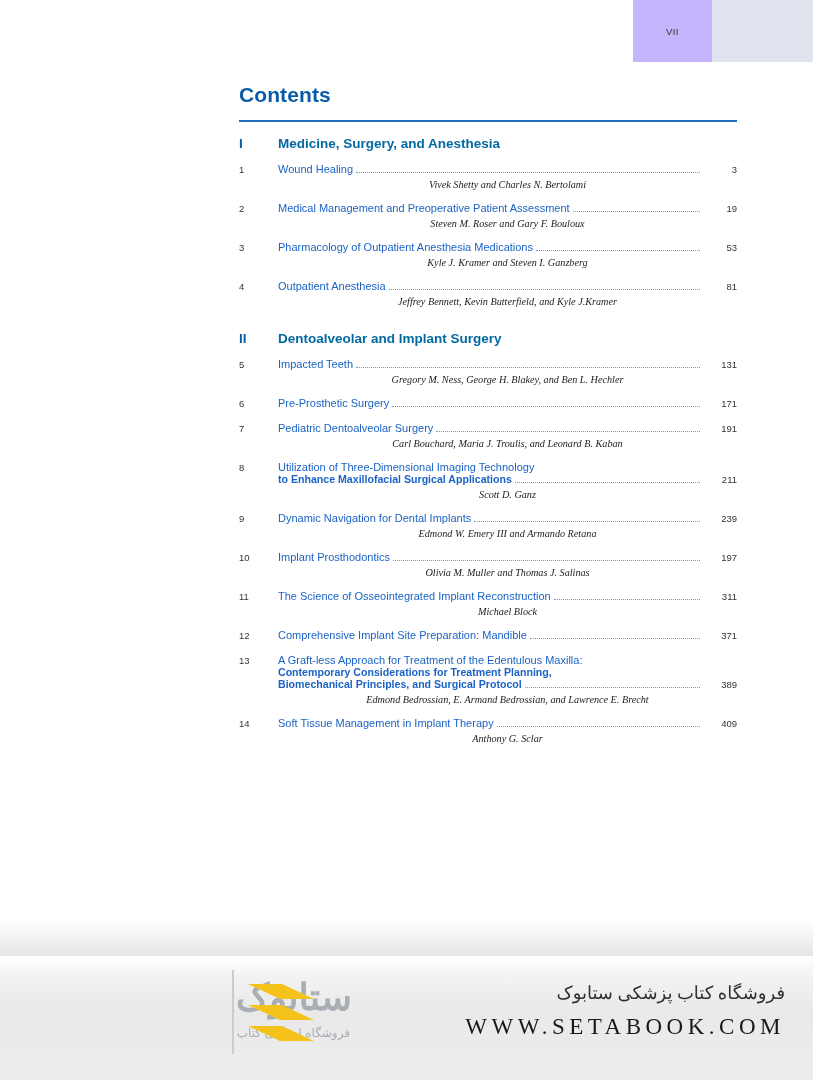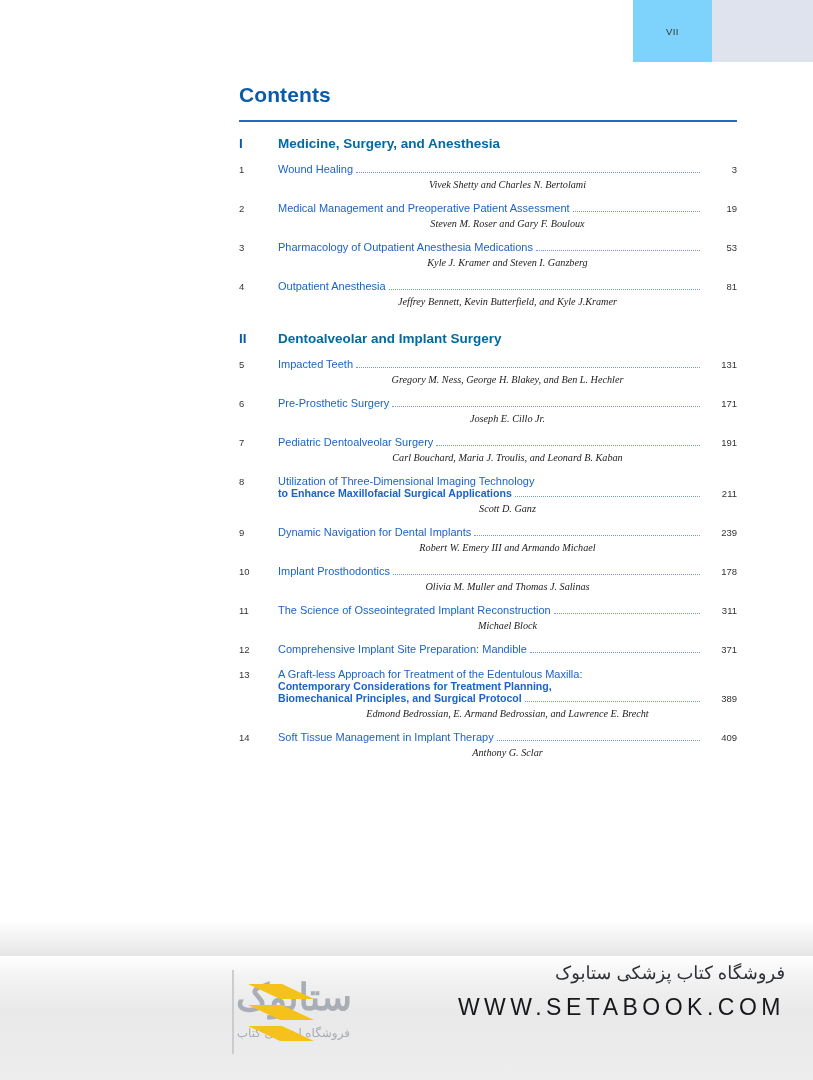--- a/index.html
+++ b/index.html
@@ -24,21 +24,21 @@
   .header-blocks {
     position: absolute;
     right: 0;
     top: 0;
     display: flex;
     height: 62px;
   }
   .header-page-box {
     width: 79px;
     height: 62px;
-    background: #7dd3fc;
+    background: #c4b5fd;
     display: flex;
     align-items: center;
     justify-content: center;
   }
   .header-page-num {
     font-size: 9.5px;
     color: #333333;
     letter-spacing: 0.4px;
   }
   .header-accent-box {
@@ -218,23 +218,24 @@
   .logo-chevrons {
     position: absolute;
     left: 246px;
     top: 22px;
     width: 70px;
     height: 70px;
   }
   .brand-right {
     position: absolute;
     right: 28px;
-    top: 6px;
+    top: 26px;
     text-align: right;
     width: 420px;
+    font-family: Liberation Serif, serif;
   }
   .brand-fa-title {
     font-size: 18px;
     color: #2e3236;
     direction: rtl;
     margin-bottom: 10px;
   }
   .brand-url {
     font-size: 23px;
     color: #16181b;
@@ -335,21 +336,20 @@
       </div>
 
       <div class="entry">
         <div class="entry-num">6</div>
         <div class="entry-body">
           <div class="entry-line">
             <span class="entry-title">Pre-Prosthetic Surgery</span>
             <span class="dots"></span>
             <span class="entry-page">171</span>
           </div>
-          <div class="authors">Joseph E. Cillo Jr.</div>
         </div>
       </div>
 
       <div class="entry">
         <div class="entry-num">7</div>
         <div class="entry-body">
           <div class="entry-line">
             <span class="entry-title">Pediatric Dentoalveolar Surgery</span>
             <span class="dots"></span>
             <span class="entry-page">191</span>
@@ -374,31 +374,31 @@
       </div>
 
       <div class="entry">
         <div class="entry-num">9</div>
         <div class="entry-body">
           <div class="entry-line">
             <span class="entry-title">Dynamic Navigation for Dental Implants</span>
             <span class="dots"></span>
             <span class="entry-page">239</span>
           </div>
-          <div class="authors">Robert W. Emery III and Armando Michael</div>
+          <div class="authors">Edmond W. Emery III and Armando Retana</div>
         </div>
       </div>
 
       <div class="entry">
         <div class="entry-num">10</div>
         <div class="entry-body">
           <div class="entry-line">
             <span class="entry-title">Implant Prosthodontics</span>
             <span class="dots"></span>
-            <span class="entry-page">178</span>
+            <span class="entry-page">197</span>
           </div>
           <div class="authors">Olivia M. Muller and Thomas J. Salinas</div>
         </div>
       </div>
 
       <div class="entry">
         <div class="entry-num">11</div>
         <div class="entry-body">
           <div class="entry-line">
             <span class="entry-title">The Science of Osseointegrated Implant Reconstruction</span>

